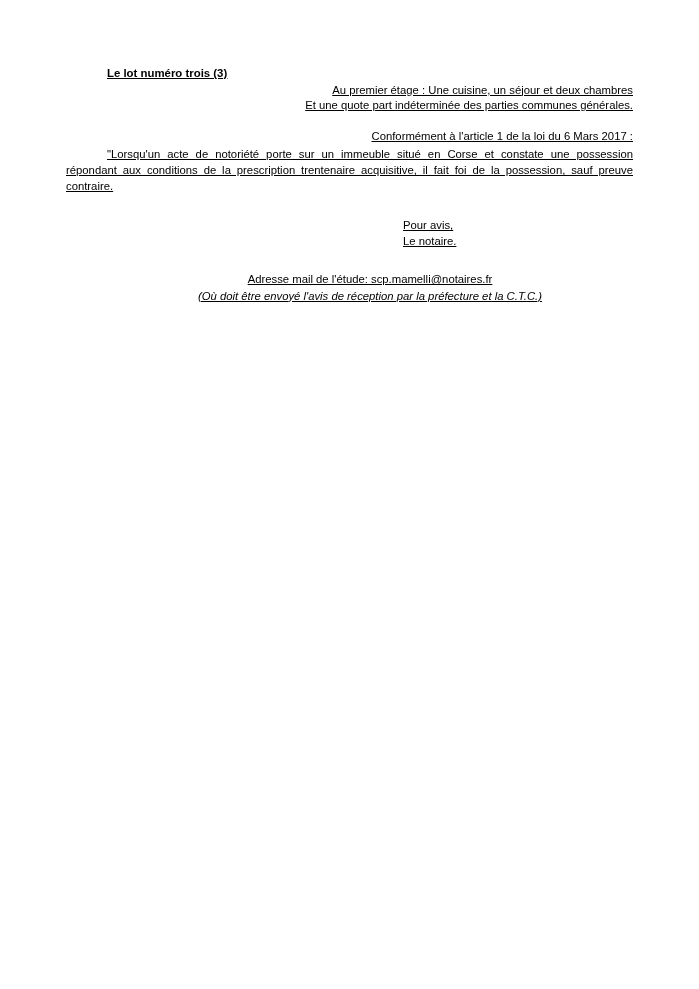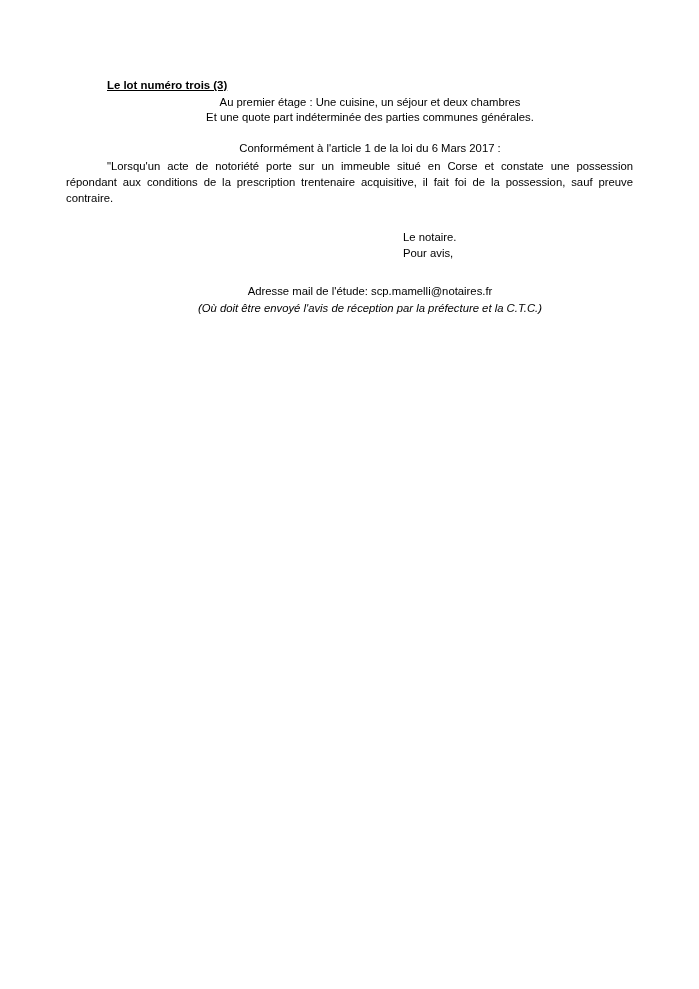--- a/index.html
+++ b/index.html
@@ -14,42 +14,43 @@
   .page {
     position: relative;
     width: 699px;
     height: 989px;
     background: #ffffff;
     overflow: hidden;
   }
   .doc-body {
     position: absolute;
     left: 66px;
-    top: 78px;
+    top: 66px;
     width: 567px;
     font-size: 11.3px;
     line-height: 1.38;
     text-align: justify;
+    text-decoration: underline;
   }
   .heading {
     font-weight: bold;
     text-decoration: underline;
     text-align: left;
     margin-left: 41px;
     margin-bottom: 1px;
     font-size: 11.4px;
   }
   p {
     margin: 0;
   }
   .indent {
     text-indent: 41px;
   }
   .nogap {
-    text-align: center;
+    text-align: right;
   }
   .spacer {
     height: 15px;
   }
   .small-spacer {
     height: 3px;
   }
   .signature {
     margin-top: 20px;
     margin-left: 337px;
@@ -82,22 +83,22 @@
     <p class="indent nogap">Conformément à l'article 1 de la loi du 6 Mars 2017 :</p>
 
     <div class="small-spacer"></div>
 
     <p class="indent">"Lorsqu'un acte de notoriété porte sur un immeuble situé en Corse et constate une possession répondant aux conditions de la prescription trentenaire acquisitive, il fait foi de la possession, sauf preuve contraire.</p>
 
     <div class="small-spacer"></div>
 
 
     <div class="signature">
+      <p>Pour avis,</p>
       <p>Le notaire.</p>
-      <p>Pour avis,</p>
     </div>
 
     <div class="mail-block">
       <p>Adresse mail de l'étude: scp.mamelli@notaires.fr</p>
       <p class="italic">(Où doit être envoyé l'avis de réception par la préfecture et la C.T.C.)</p>
     </div>
 
   </div>
 </div>
 

